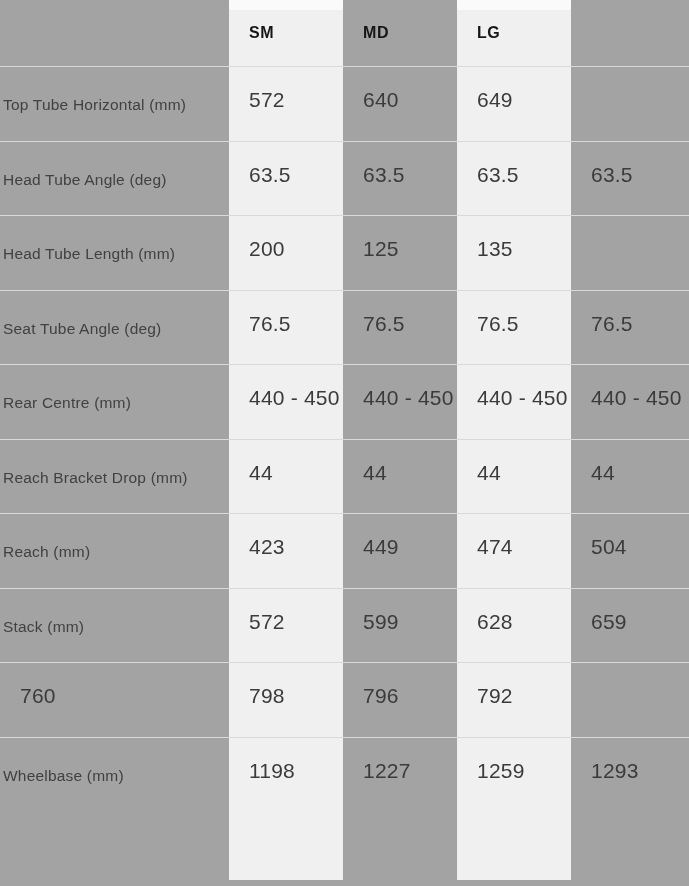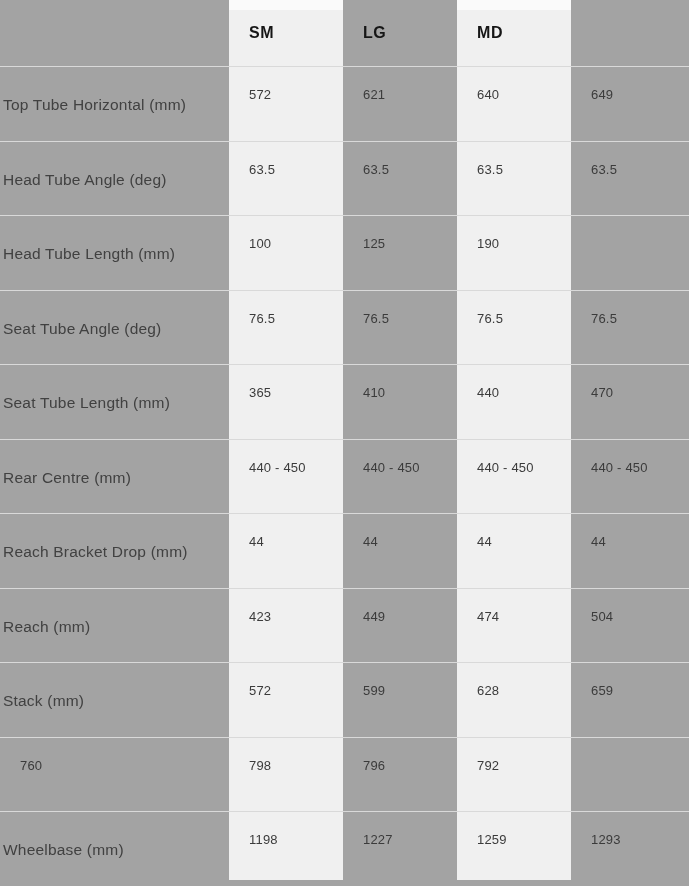--- a/index.html
+++ b/index.html
@@ -44,21 +44,21 @@
   .cell.label {
     padding: 29px 10px 0 3px;
     font-size: 15.5px;
     line-height: 1.1;
     color: #414141;
     letter-spacing: 0.2px;
     white-space: nowrap;
   }
   .cell.val {
     padding: 21px 8px 0 20px;
-    font-size: 13px;
+    font-size: 21px;
     line-height: 1.1;
     color: #3b3b3b;
     letter-spacing: 0.2px;
     white-space: nowrap;
   }
   .cell.head {
     display: flex;
     align-items: center;
     padding-left: 20px;
     font-size: 16px;
@@ -76,62 +76,54 @@
   <div class="stripe-light col-sm-pos"></div>
   <div class="stripe-light col-lg-pos"></div>
   <div class="stripe col-sm-pos"></div>
   <div class="stripe col-lg-pos"></div>
 
   <div class="tablewrap">
 
     <div class="trow thead">
       <div class="cell label"></div>
       <div class="cell head">SM</div>
+      <div class="cell head">MD</div>
       <div class="cell head">LG</div>
-      <div class="cell head">MD</div>
     </div>
 
     <div class="trow">
       <div class="cell label">Top Tube Horizontal (mm)</div>
       <div class="cell val">572</div>
-      <div class="cell val">621</div>
       <div class="cell val">640</div>
       <div class="cell val">649</div>
     </div>
 
     <div class="trow">
       <div class="cell label">Head Tube Angle (deg)</div>
       <div class="cell val">63.5</div>
       <div class="cell val">63.5</div>
       <div class="cell val">63.5</div>
       <div class="cell val">63.5</div>
     </div>
 
     <div class="trow">
       <div class="cell label">Head Tube Length (mm)</div>
-      <div class="cell val">100</div>
+      <div class="cell val">200</div>
       <div class="cell val">125</div>
-      <div class="cell val">190</div>
+      <div class="cell val">135</div>
     </div>
 
     <div class="trow">
       <div class="cell label">Seat Tube Angle (deg)</div>
       <div class="cell val">76.5</div>
       <div class="cell val">76.5</div>
       <div class="cell val">76.5</div>
       <div class="cell val">76.5</div>
     </div>
 
-    <div class="trow">
-      <div class="cell label">Seat Tube Length (mm)</div>
-      <div class="cell val">365</div>
-      <div class="cell val">410</div>
-      <div class="cell val">440</div>
-      <div class="cell val">470</div>
-    </div>
 
     <div class="trow">
       <div class="cell label">Rear Centre (mm)</div>
       <div class="cell val">440 - 450</div>
       <div class="cell val">440 - 450</div>
       <div class="cell val">440 - 450</div>
       <div class="cell val">440 - 450</div>
     </div>
 
     <div class="trow">

